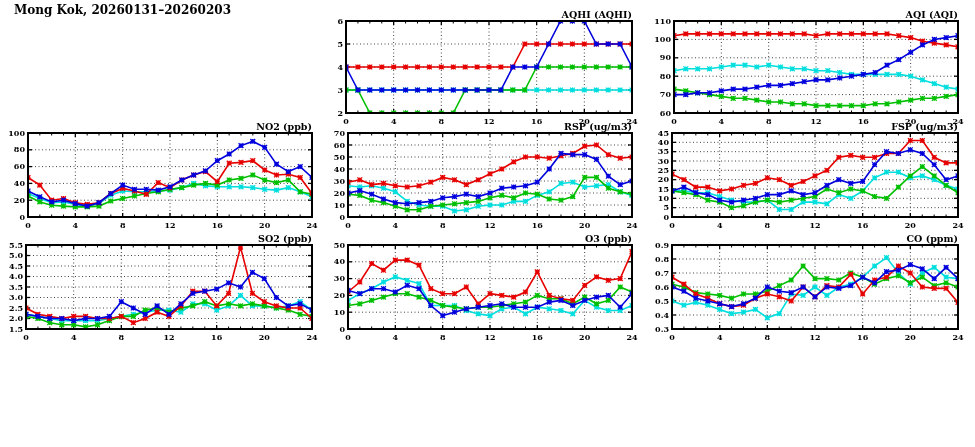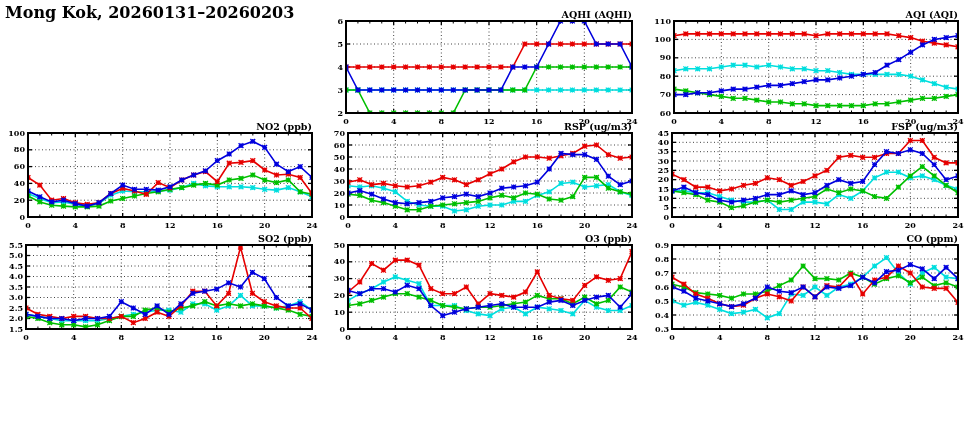--- a/index.html
+++ b/index.html
@@ -1,18 +1,18 @@
 <!DOCTYPE html>
 <html><head>
 <meta charset="utf-8">
 <style>
   html,body{margin:0;padding:0;background:#ffffff;}
   #app{position:relative;width:975px;height:447px;background:#ffffff;overflow:hidden;
        font-family:"DejaVu Serif",serif;}
-  #page-title{position:absolute;left:5px;top:3px;font-size:16px;font-weight:bold;color:#000;}
+  #page-title{position:absolute;left:14px;top:3px;font-size:12px;font-weight:bold;color:#000;}
   .chart{position:absolute;}
   .chart svg{display:block;}
 </style>
 </head>
 <body>
 
 <div id="app">
   <div id="page-title">Mong Kok, 20260131–20260203</div>
   <div class="chart" style="left: 326px; top: 8px; width: 314px; height: 120px;">
       <svg xmlns="http://www.w3.org/2000/svg" width="314" height="120">

